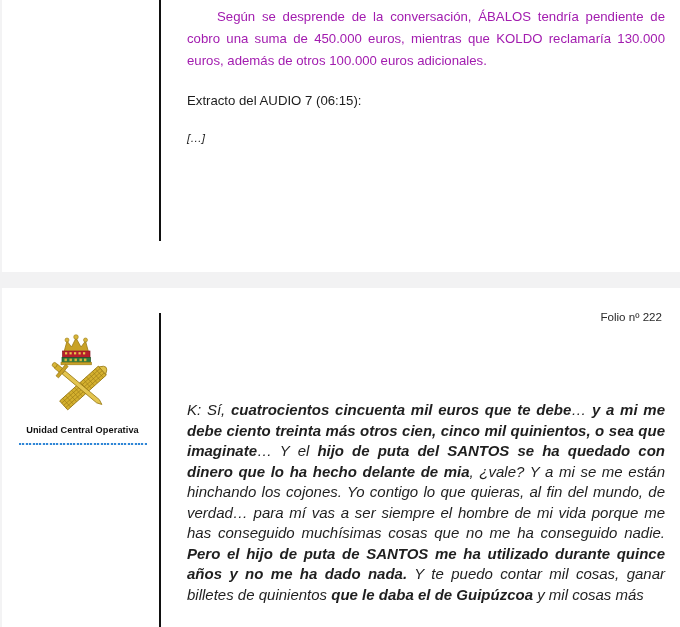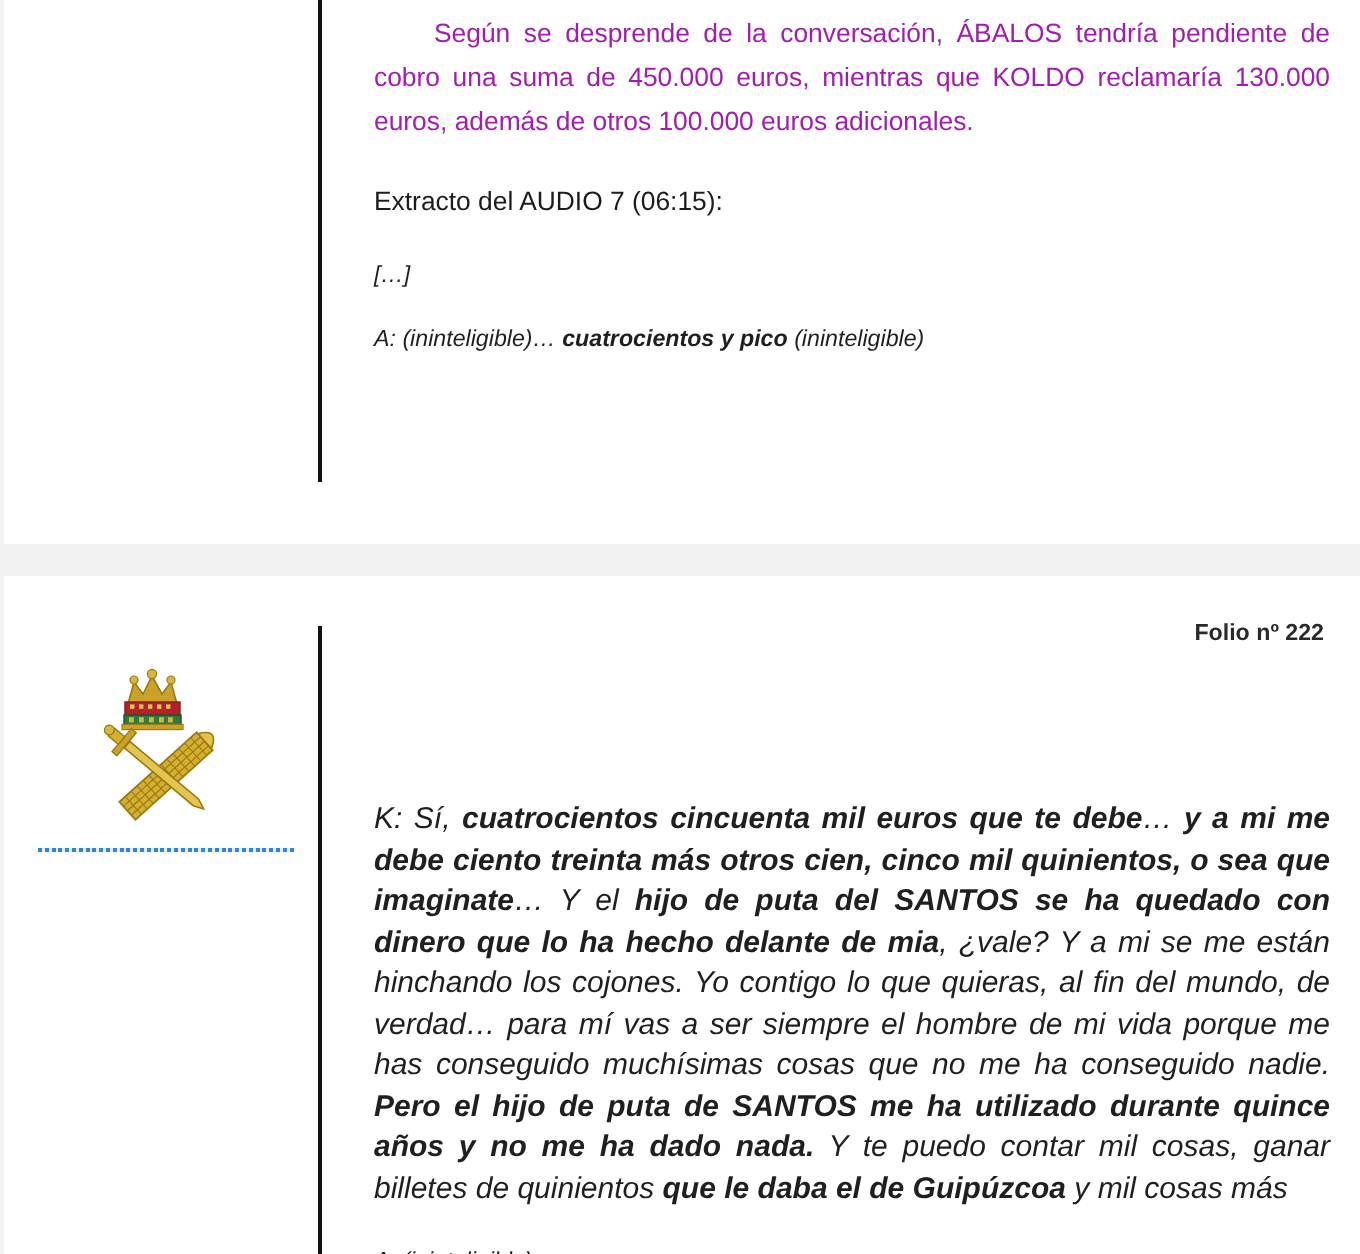--- a/index.html
+++ b/index.html
@@ -93,21 +93,20 @@
   }
   p.transcript b, p.italic-line b { font-weight: bold; }
 
   
   .folio {
     position: absolute;
     right: 18px;
     top: 22px;
     font-size: 11.6px;
     color: #2a2a2a;
-    font-weight: bold;
   }
 
   
   .emblem-block {
     position: absolute;
     left: 8px;
     top: 42px;
     width: 145px;
     text-align: center;
   }
@@ -151,23 +150,20 @@
     <div class="margin-rule rule-one"></div>
 
     <div class="text-col" style="top: 6px;">
 
       <p class="body-par indent">Según se desprende de la conversación, ÁBALOS tendría pendiente de cobro una suma de 450.000 euros, mientras que KOLDO reclamaría 130.000 euros, además de otros 100.000 euros adicionales.</p>
 
       <p class="heading-line" style="margin-top:18px;">Extracto del AUDIO 7 (06:15):</p>
 
       <p class="italic-line" style="margin-top:16px;">[…]</p>
 
-      <p class="italic-line" style="margin-top:12px;">
-        <span>A: </span><span>(ininteligible)… </span><b>cuatrocientos y pico</b><span> (ininteligible)</span>
-      </p>
 
     </div>
   </div>
 
   <div class="page-gap"></div>
 
   <div class="page page-two">
 
     <div class="folio">Folio nº 222</div>
 
@@ -225,20 +221,21 @@
           <path d="M18 56.4 L63 56.4 L68 58.5 L63 60.6 L18 60.6 Z" fill="#e4c54f" stroke="#9a7a14" stroke-width="0.8"></path>
 
           <rect x="14.5" y="51" width="3.2" height="15" fill="#c9a227" stroke="#9a7a14" stroke-width="0.7"></rect>
 
           <rect x="8" y="56.2" width="6.6" height="5" fill="#d4b02e" stroke="#9a7a14" stroke-width="0.7"></rect>
 
           <circle cx="6.5" cy="58.6" r="2.4" fill="#d8b63a" stroke="#9a7a14" stroke-width="0.7"></circle>
         </g>
       </svg>
 
+      <div class="unit-name">Unidad Central Operativa</div>
 
       <div class="blue-divider"></div>
 
     </div>
 
     <div class="text-col" style="top: 112px;">
 
       <p class="transcript">
         <span>K: </span><span>Sí, </span><b>cuatrocientos cincuenta mil euros que te debe</b><span>… </span><b>y a mi me debe ciento treinta más otros cien, cinco mil quinientos, o sea que imaginate</b><span>… Y el </span><b>hijo de puta del SANTOS se ha quedado con dinero que lo ha hecho delante de mia</b><span>, ¿vale? Y a mi se me están hinchando los cojones. Yo contigo lo que quieras, al fin del mundo, de verdad… para mí vas a ser siempre el hombre de mi vida porque me has conseguido muchísimas cosas que no me ha conseguido nadie. </span><b>Pero el hijo de puta de SANTOS me ha utilizado durante quince años y no me ha dado nada.</b><span> Y te puedo contar mil cosas, ganar billetes de quinientos </span><b>que le daba el de Guipúzcoa</b><span> y mil cosas más</span>
       </p>

